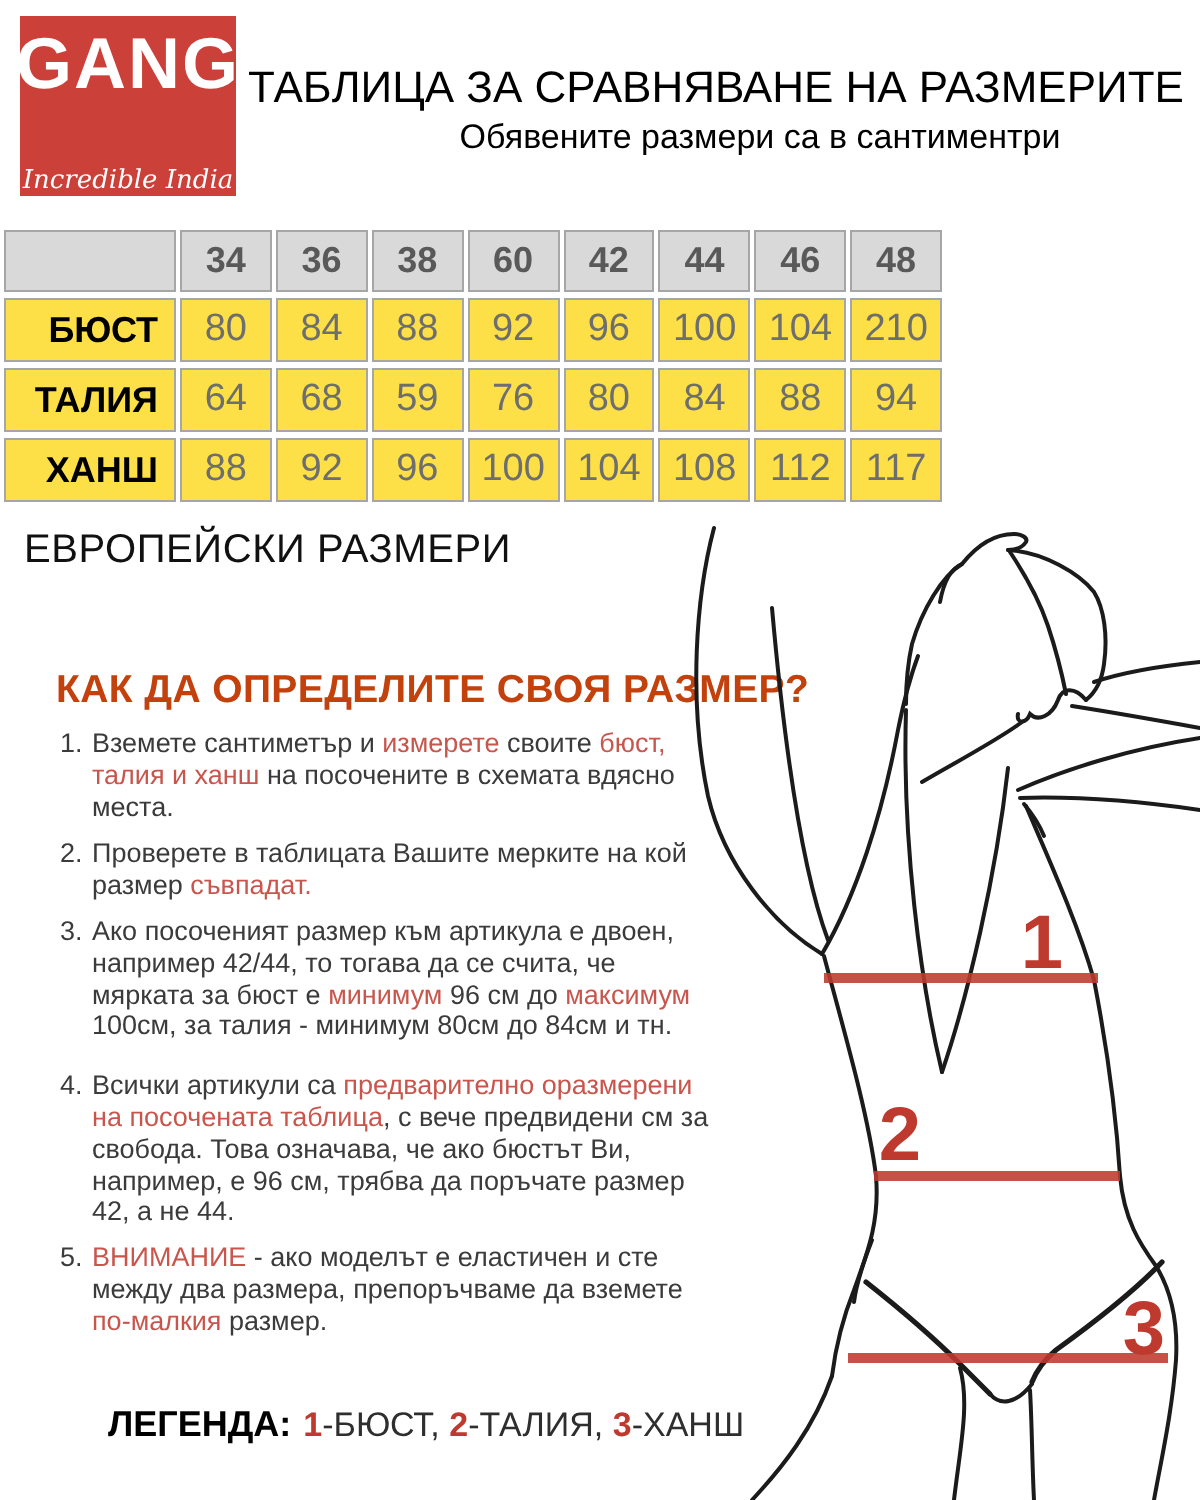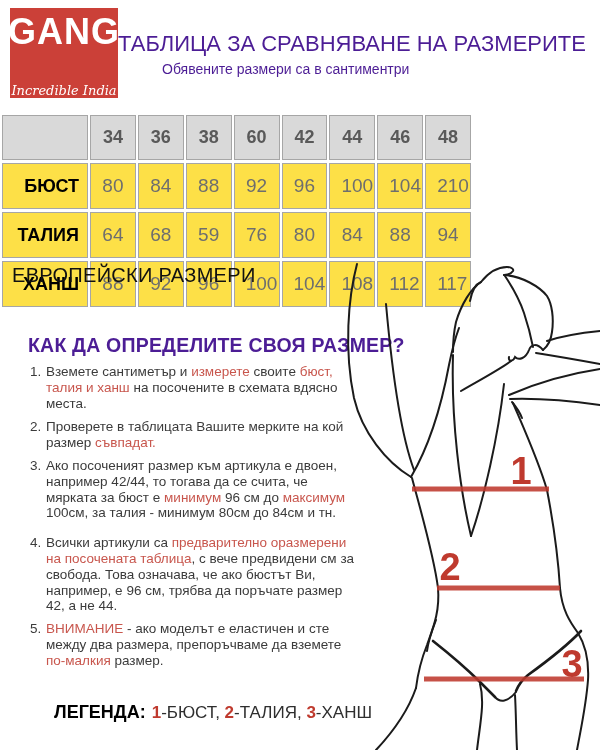--- a/index.html
+++ b/index.html
@@ -6,35 +6,35 @@
   .page{position:relative;width:600px;height:750px;background:#fff;overflow:hidden;
         font-family:"Liberation Sans",sans-serif;color:#3b3b3b;}
 
   
   .logo{position:absolute;left:10px;top:8px;width:108px;height:90px;background:#cb4038;
         display:flex;flex-direction:column;align-items:center;justify-content:space-between;padding-top:6px;box-sizing:border-box;}
   .logo .brand{color:#fff;font-weight:bold;font-size:36px;letter-spacing:1px;line-height:1;}
   .logo .tagline{color:#fff;font-family:"DejaVu Serif",serif;font-style:italic;font-size:13px;margin-top:6px;}
 
   
-  .titles{position:absolute;left:118px;top:31px;width:480px;color:#4c1d95;}
+  .titles{position:absolute;left:118px;top:31px;width:480px;text-align:center;color:#000000;}
   .titles .t1{font-size:22px;line-height:26px;}
-  .titles .t2{font-size:14px;line-height:24px;padding-left:44px;}
+  .titles .t2{font-size:17px;line-height:24px;padding-left:44px;}
 
   
   table.sizes{position:absolute;left:0;top:112px;border-collapse:separate;border-spacing:2px 3px;
               table-layout:fixed;width:473px;}
-  table.sizes th,table.sizes td{border:1px solid #a6a6a6;text-align:center;padding:11px;box-sizing:border-box;}
+  table.sizes th,table.sizes td{border:1px solid #a6a6a6;text-align:center;padding:4px;box-sizing:border-box;}
   table.sizes th{background:#d9d9d9;color:#595959;font-weight:bold;font-size:18px;height:30px;}
   table.sizes th.corner{width:86px;}
   table.sizes td{height:24px;color:#6e6e6e;font-size:19px;background:#fde047;}
   table.sizes td.rowlabel{color:#000;font-weight:bold;font-size:18px;text-align:right;padding-right:8px;}
 
   .sec-heading{position:absolute;left:12px;top:264px;font-size:20px;font-weight:normal;color:#111;letter-spacing:.3px;}
-  .howto-heading{position:absolute;left:28px;top:334px;font-size:19.5px;font-weight:bold;color:#4c1d95;letter-spacing:.2px;}
+  .howto-heading{position:absolute;left:28px;top:334px;font-size:19.5px;font-weight:bold;color:#c2410c;letter-spacing:.2px;}
 
   
   .howto-list{position:absolute;left:30px;top:364px;width:326px;font-size:13.5px;line-height:15.8px;color:#3b3b3b;}
   .item{display:flex;}
   .item .num{flex:none;width:16px;}
   .item .itext{flex:1;}
   .item + .item{margin-top:8px;}
   .item:nth-child(3){margin-top:7px;}
   .item:nth-child(4){margin-top:14px;}
   .item:nth-child(5){margin-top:7px;}

